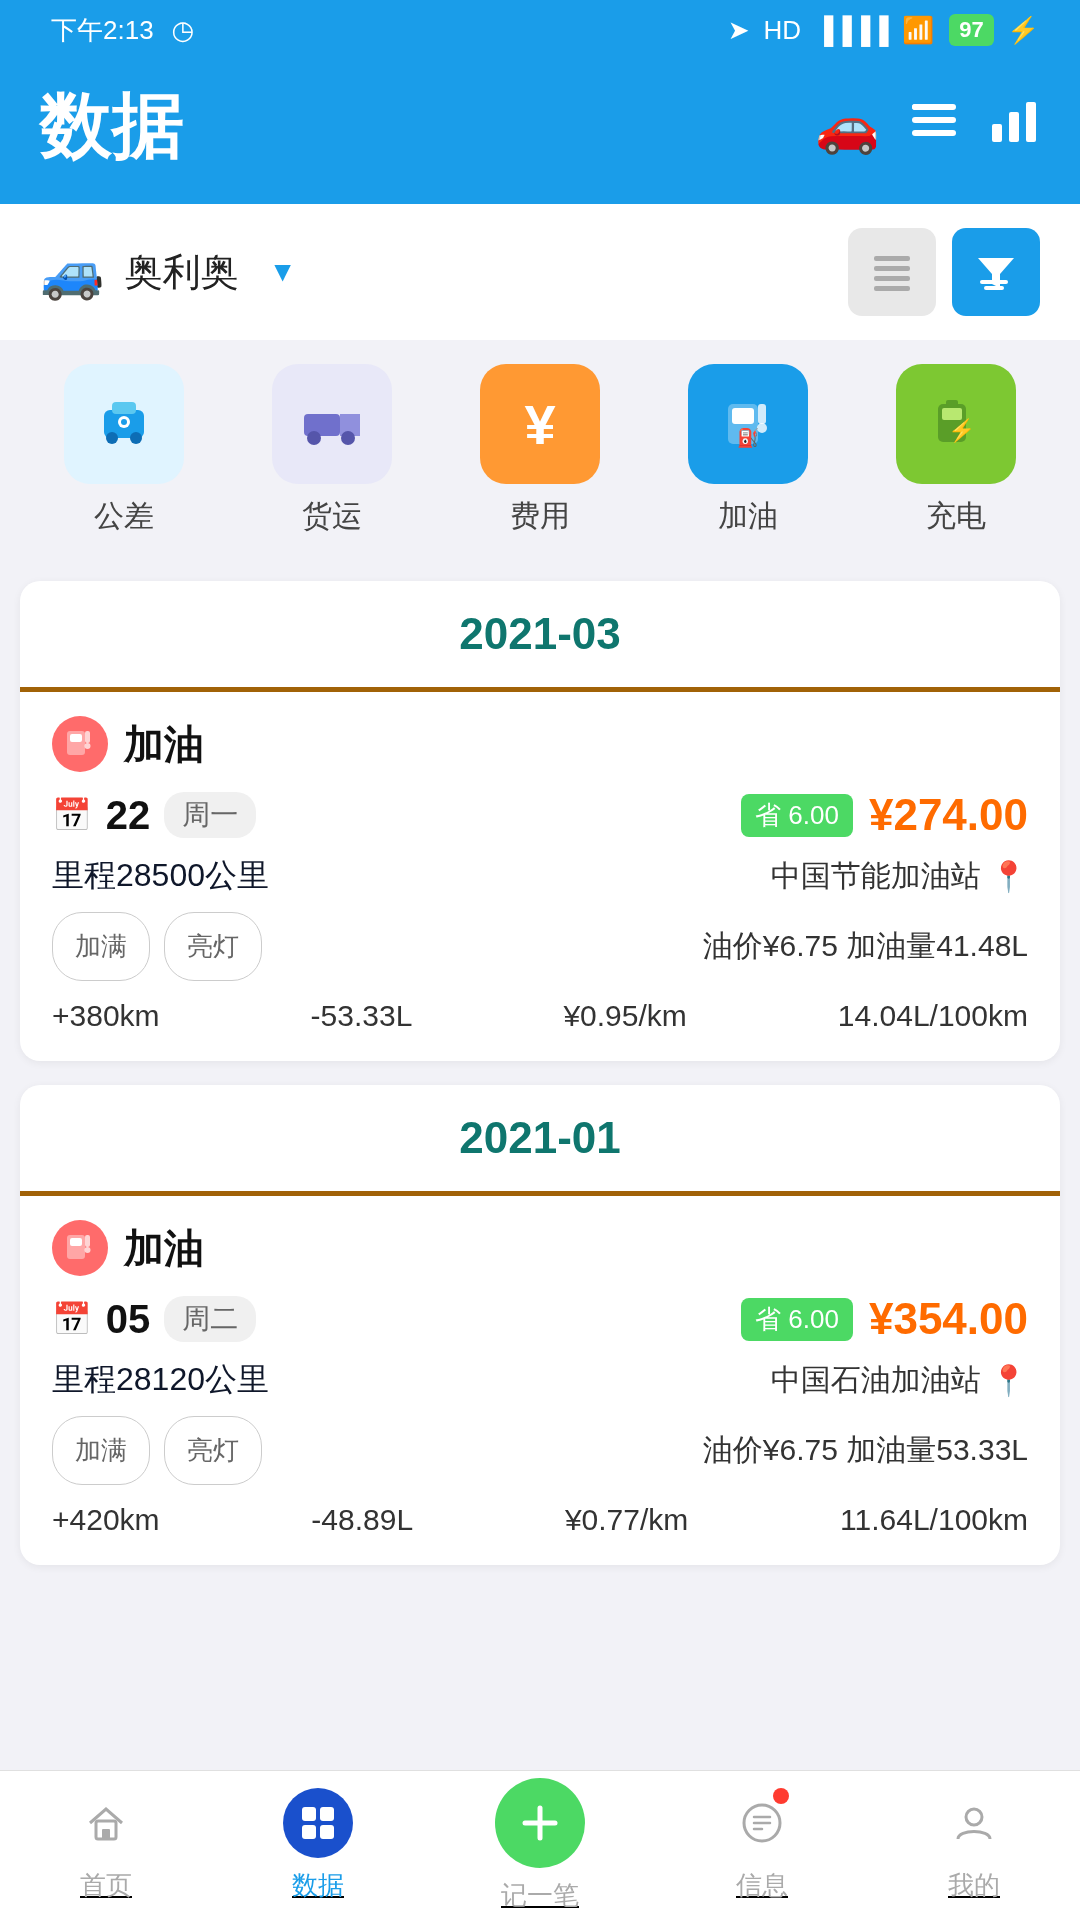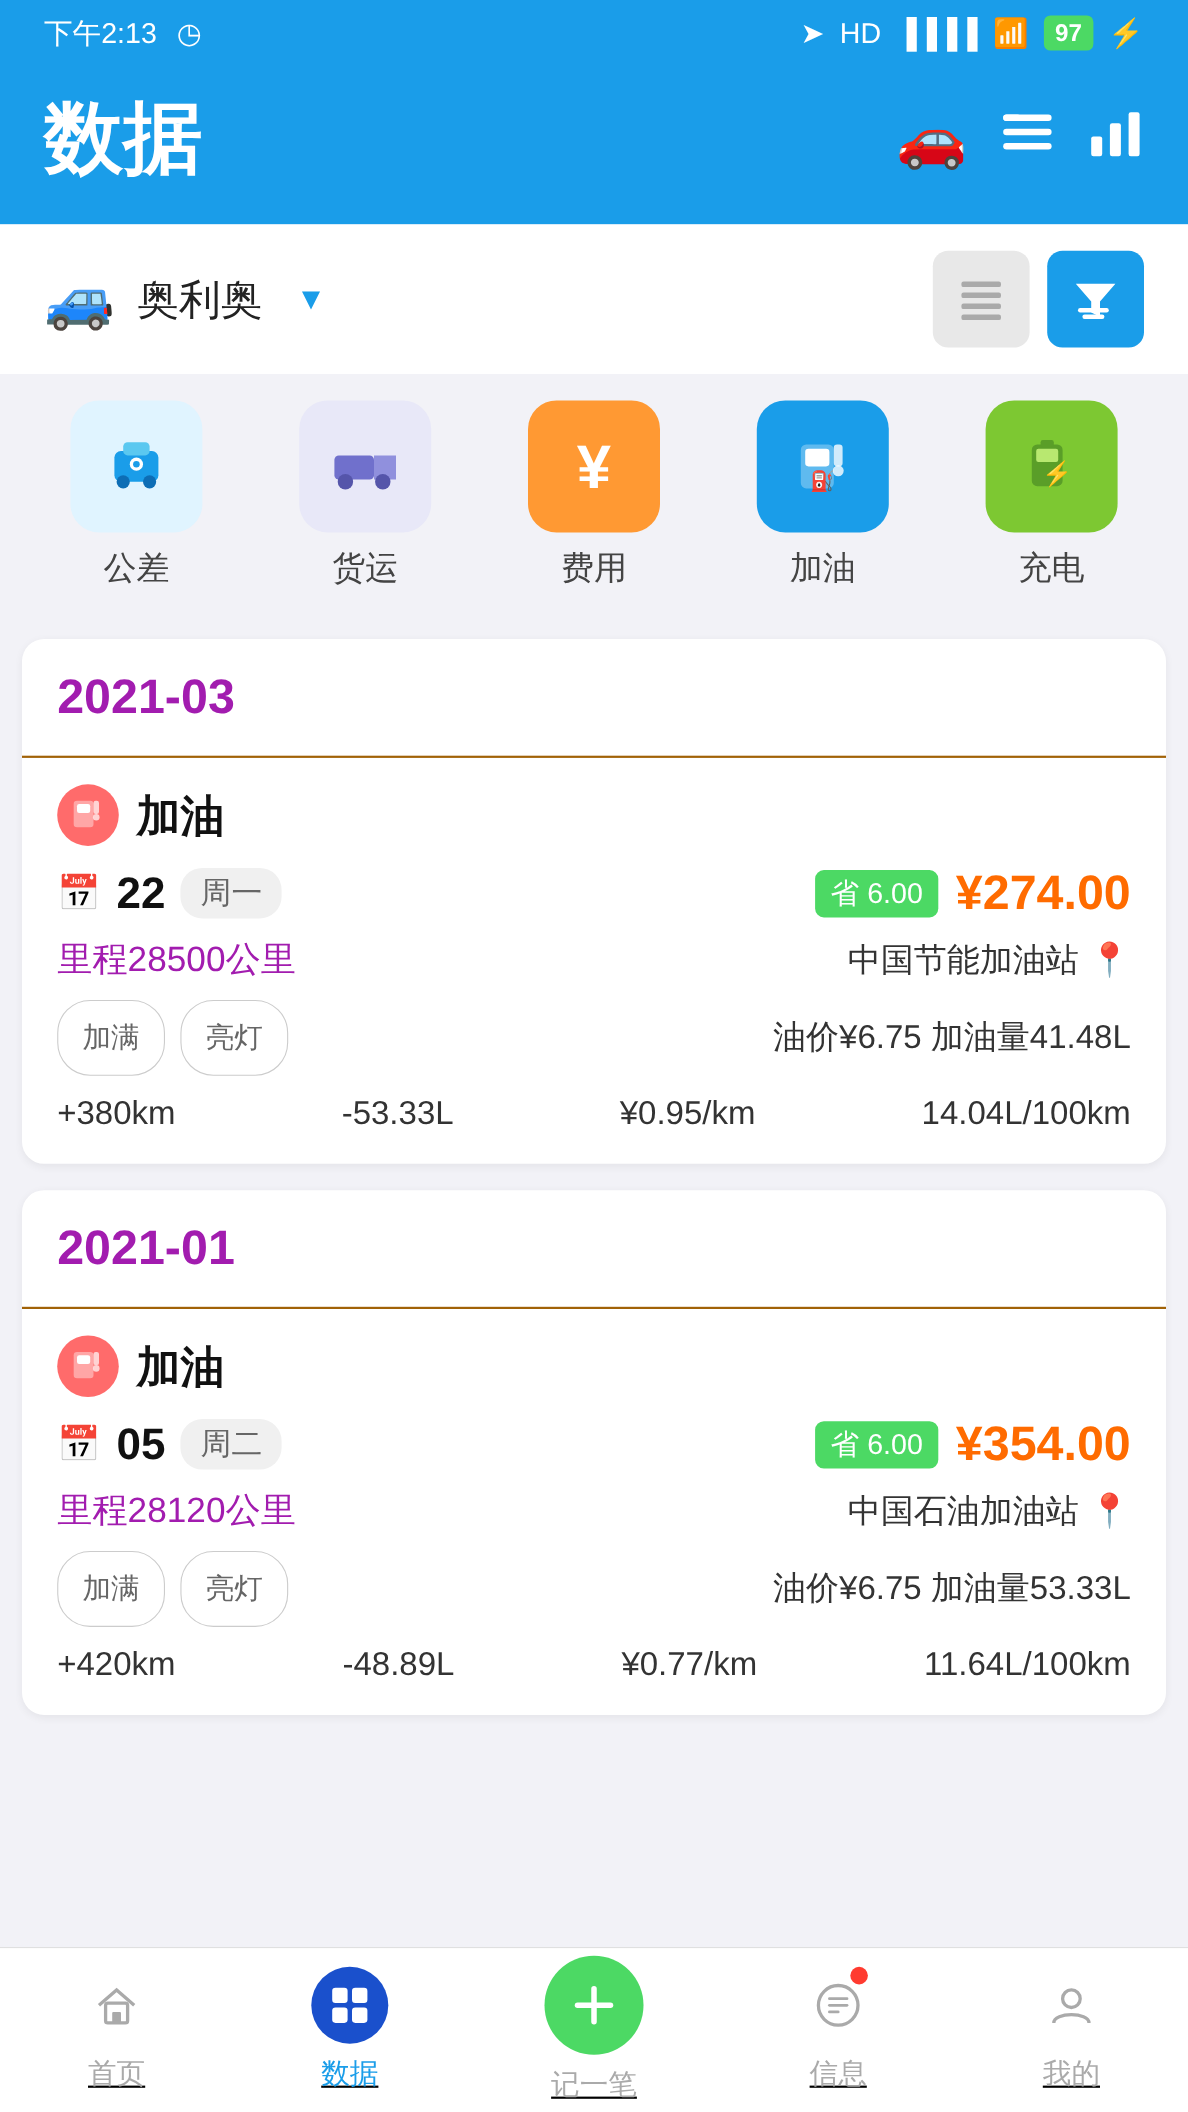--- a/index.html
+++ b/index.html
@@ -16,21 +16,21 @@
     .status-bar {
       background: #1a9de9;
       height: 60px;
       display: flex;
       align-items: center;
       justify-content: space-between;
       padding: 0 40px;
       color: white;
       font-size: 26px;
     }
-    .status-left { display: flex; align-items: center; gap: 18px; }
+    .status-left { display: flex; align-items: center; gap: 18px; margin-left: 11px; }
     .status-right { display: flex; align-items: center; gap: 14px; }
     .battery-box {
       background: #4cd964;
       border-radius: 6px;
       padding: 3px 10px;
       font-size: 22px;
       font-weight: bold;
       color: white;
     }
 
@@ -142,22 +142,23 @@
       margin: 20px 20px 0 20px;
       background: white;
       border-radius: 20px;
       overflow: hidden;
       box-shadow: 0 2px 8px rgba(0,0,0,0.06);
     }
     .month-header {
       padding: 28px 32px;
       font-size: 44px;
       font-weight: bold;
-      color: #a21caf;
-      border-bottom: 2px solid #a16207;
+      color: #0f766e;
+      border-bottom: 5px solid #a16207;
+      text-align: center;
     }
 
     
     .record-card {
       padding: 24px 32px 28px 32px;
     }
     .record-type-row {
       display: flex;
       align-items: center;
       gap: 16px;
@@ -215,21 +216,21 @@
       font-size: 44px;
       font-weight: bold;
       color: #ff6b00;
     }
     .record-mileage-row {
       display: flex;
       align-items: center;
       justify-content: space-between;
       margin-bottom: 14px;
     }
-    .mileage-text { font-size: 32px; color: #a21caf; }
+    .mileage-text { font-size: 32px; color: #0f172a; }
     .station-row {
       display: flex;
       align-items: center;
       gap: 10px;
     }
     .station-name { font-size: 30px; color: #333; }
     .location-pin { color: #e84040; font-size: 30px; }
     .record-tags-row {
       display: flex;
       align-items: center;

